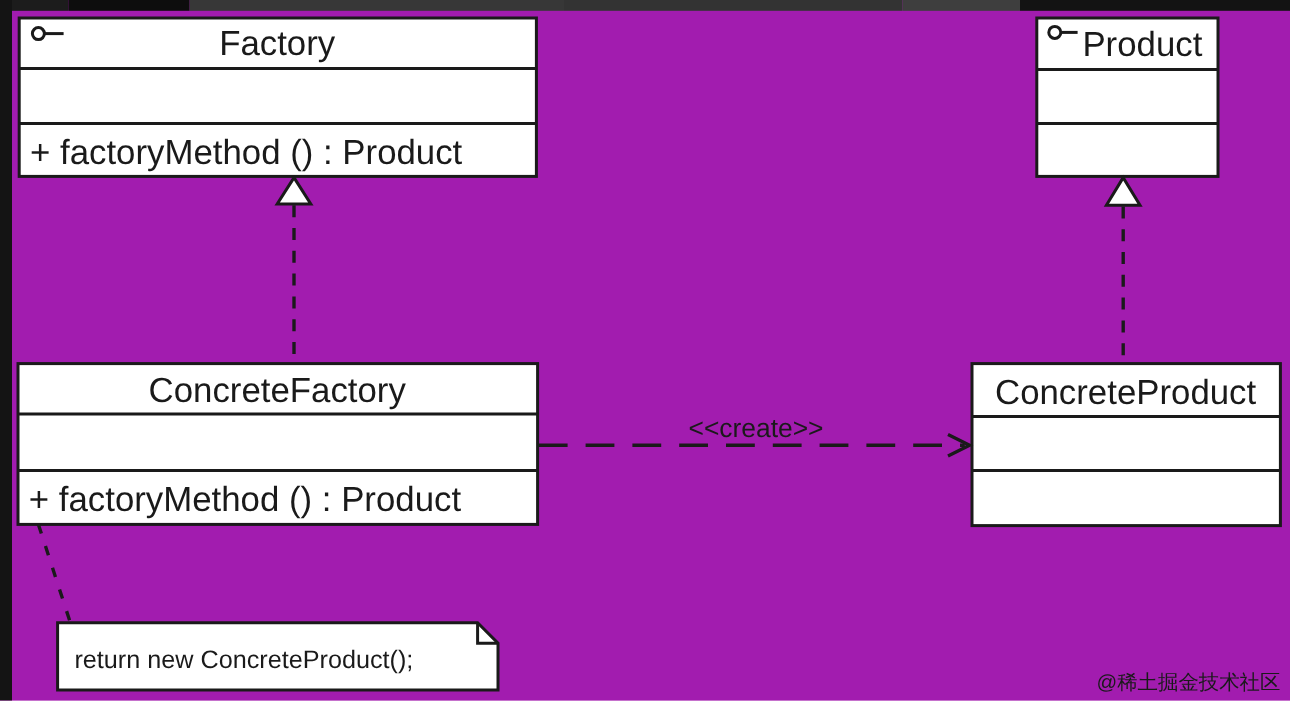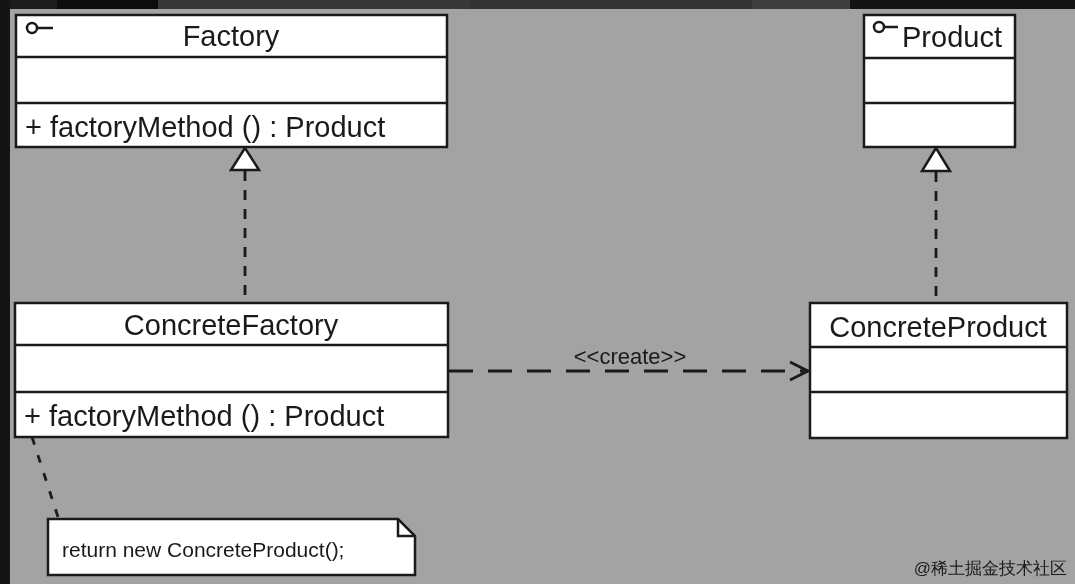--- a/index.html
+++ b/index.html
@@ -5,21 +5,21 @@
   html, body {
     margin: 0;
     padding: 0;
     background: #ffffff;
     font-family: "Liberation Sans", sans-serif;
   }
   .screenshot {
     position: relative;
     width: 1075px;
     height: 584px;
-    background: #a3a3a3;
+    background: #a21caf;
     overflow: hidden;
   }
   svg { display: block; }
   text { fill: #1a1a1a; }
   .cls-title   { font-size: 29px; }
   .cls-method  { font-size: 29px; }
   .create-lbl  { font-size: 22px; }
   .note-txt    { font-size: 21px; }
   .watermark-t { font-size: 17px; }
 </style>

